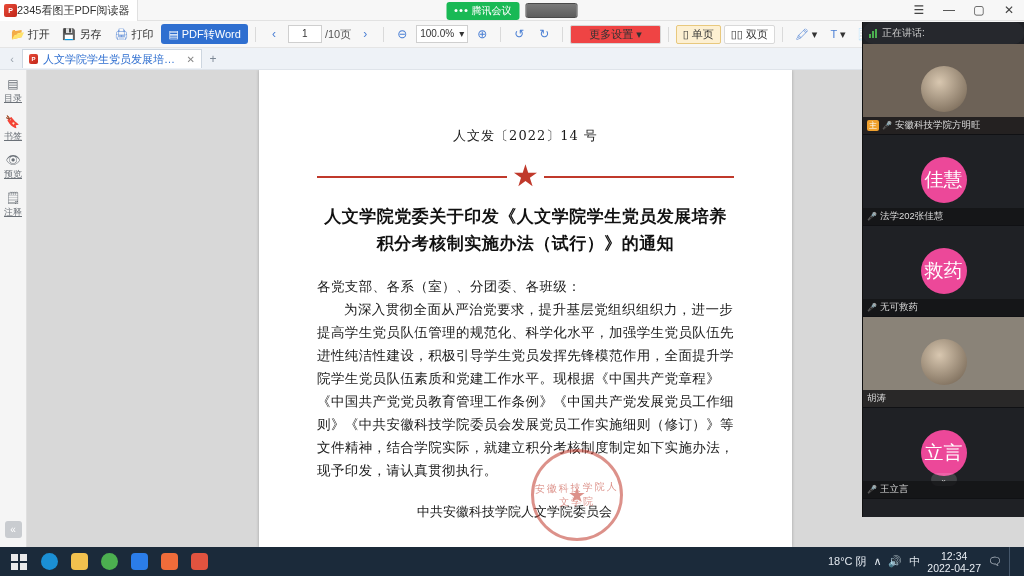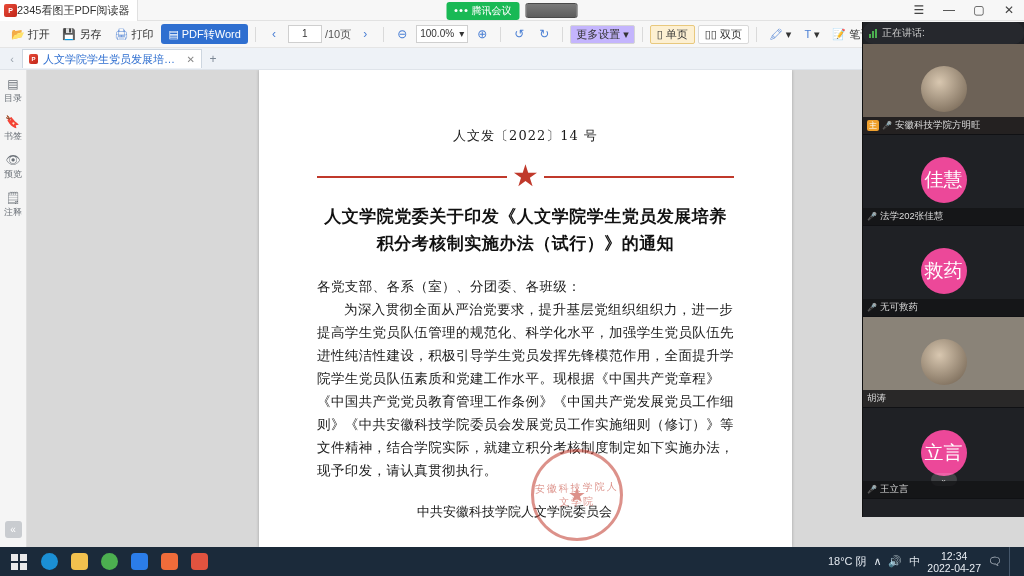--- a/index.html
+++ b/index.html
@@ -82,21 +82,21 @@
     width: 52px; height: 18px; border: 1px solid #cfcfcf; background: #fff;
     font-size: 10px; line-height: 16px; color: #333;
     display: flex; align-items: center; justify-content: space-between; padding: 0 3px;
   }
   .icon-btn {
     width: 22px; height: 20px; display: flex; align-items: center; justify-content: center;
     color: #4a7fd4; font-size: 12px; border-radius: 3px;
   }
   .dropdown {
     display: flex; align-items: center; gap: 3px; height: 19px;
-    border: 1px solid #d5d5d5; background: #c4b5fd; padding: 0 5px; font-size: 11px; border-radius: 2px;
+    border: 1px solid #d5d5d5; background: #ef4444; padding: 0 18px; font-size: 11px; border-radius: 2px;
   }
   .chip {
     display: flex; align-items: center; gap: 3px; height: 19px;
     border: 1px solid #d9d9d9; background: #fff; padding: 0 6px; font-size: 11px; border-radius: 2px;
   }
   .chip.active { background: #fdf0d2; border-color: #e8c87d; }
 
   
   .docbar {
     height: 22px; background: #eef2f7; border-bottom: 1px solid #dfe4ea;
@@ -115,21 +115,21 @@
 
   
   .body-area { flex: 1; display: flex; background: #d8d8d8; position: relative; overflow: hidden; }
 
   .left-rail {
     width: 27px; background: #f5f5f5; border-right: 1px solid #e0e0e0;
     display: flex; flex-direction: column; align-items: center; padding-top: 7px; gap: 10px;
   }
   .rail-item { display: flex; flex-direction: column; align-items: center; gap: 1px; color: #6b7178; }
   .rail-item .gl { font-size: 12px; }
-  .rail-item .txt { font-size: 9px; }
+  .rail-item .txt { font-size: 9px; text-decoration: underline; }
   .rail-bottom {
     margin-top: auto; margin-bottom: 9px;
     width: 17px; height: 17px; background: #c9ccd0; border-radius: 3px;
     display: flex; align-items: center; justify-content: center; color: #fff; font-size: 10px;
   }
 
   .page-scroll { flex: 1; position: relative; display: flex; justify-content: center; }
   .page {
     width: 533px; background: #fff; margin-top: 0; position: relative;
     box-shadow: 0 0 3px rgba(0,0,0,.25);

